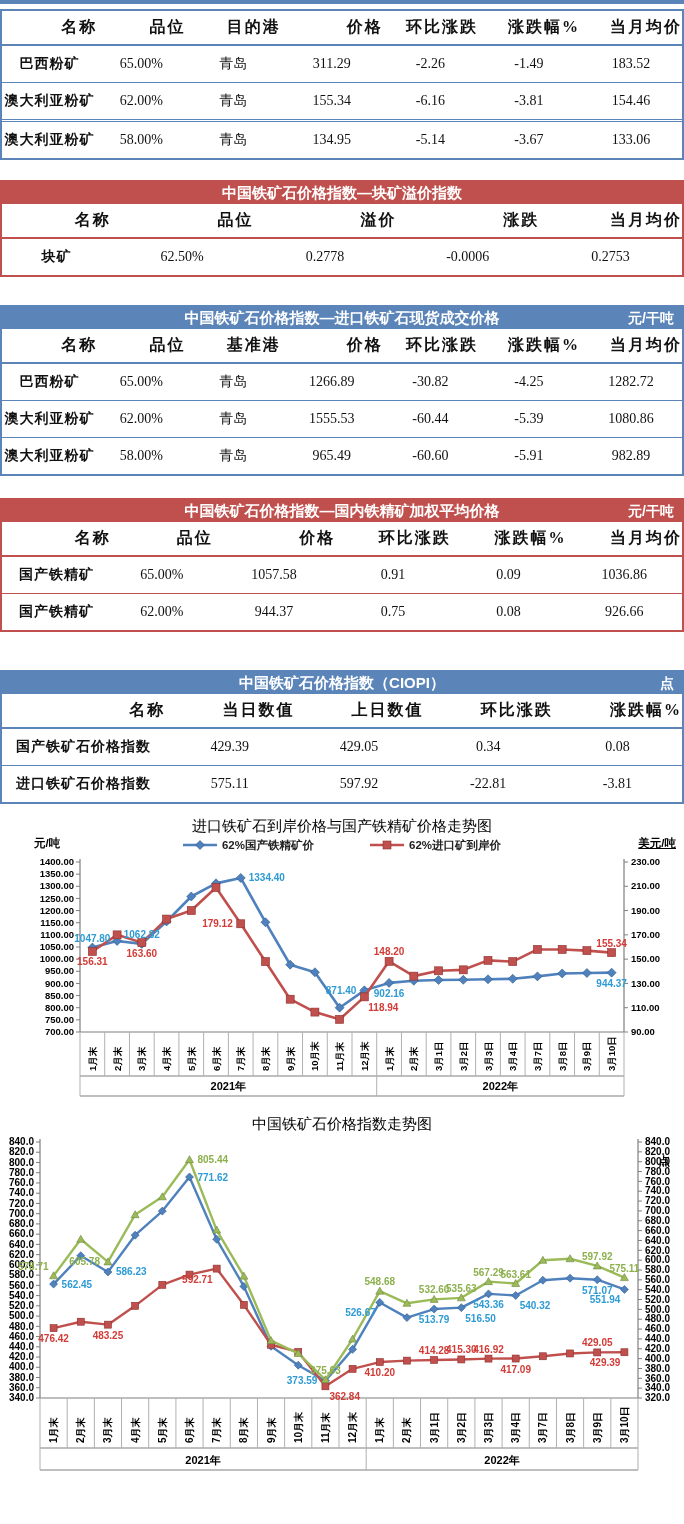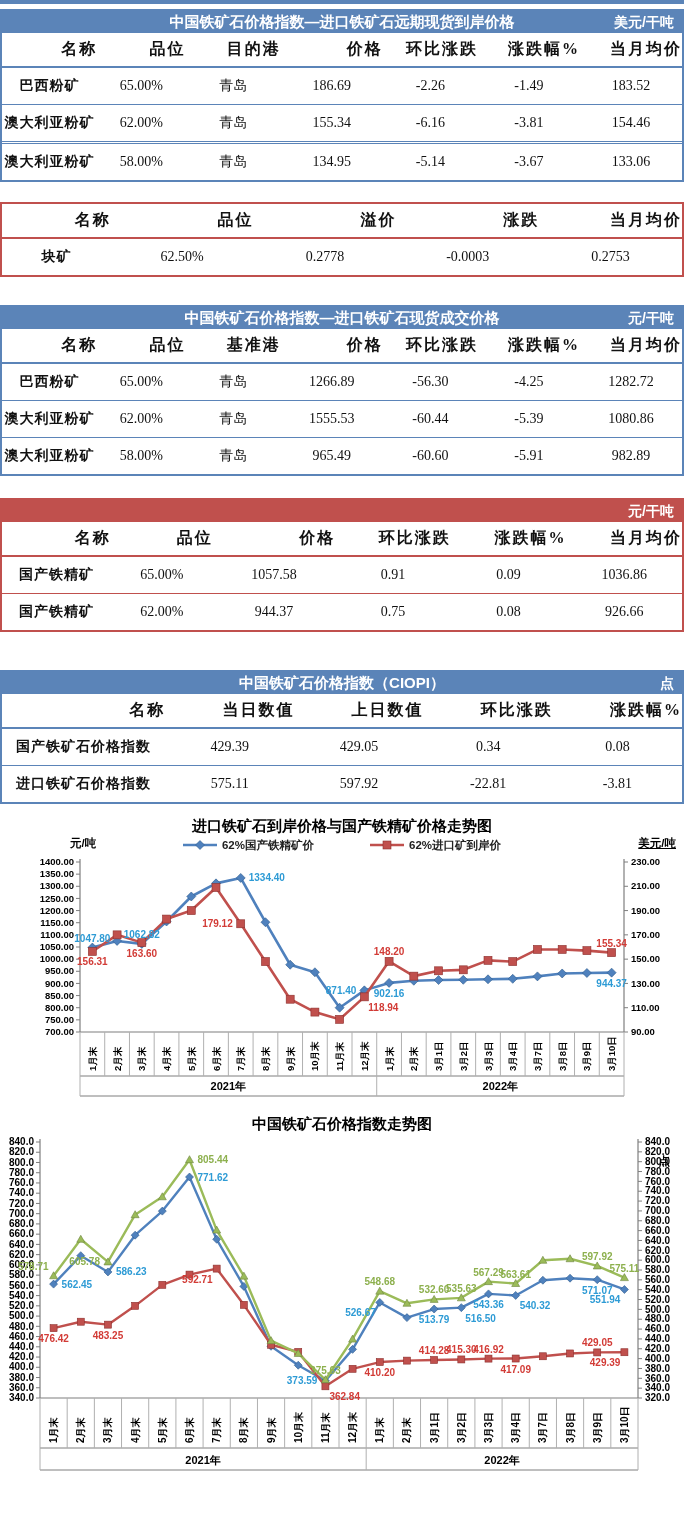--- a/index.html
+++ b/index.html
@@ -16,39 +16,35 @@
   table{width:100%;border-collapse:collapse;table-layout:fixed;background:#fff;}
   th{font-weight:bold;font-size:16px;padding:6px 0;border-bottom:2px solid var(--c);
      letter-spacing:2px;white-space:nowrap;text-align:right;}
   td{font-size:14px;text-align:center;padding:9px 0;border-bottom:1px solid var(--c);white-space:nowrap;}
   tr:last-child td{border-bottom:none;}
   td.name{font-weight:bold;letter-spacing:1px;}
   [data-table="0"] tbody tr:nth-child(2) td{border-bottom:3px double var(--c);}
   .gap4{height:5px}.gap20{height:20px}.gap28{height:28px}.gap22{height:22px}.gap38{height:38px}.gap12{height:12px}.gap14{height:14px}
   
   .chart{position:relative;font-family:"Liberation Sans","DejaVu Sans",sans-serif;}
-  .ctitle{text-align:center;font-weight:bold;font-size:15px;color:#000;height:20px;line-height:20px;}
+  .ctitle{text-align:center;font-weight:normal;font-size:15px;color:#000;height:20px;line-height:20px;}
   .legend{display:flex;justify-content:center;align-items:center;gap:56px;height:18px;
           font-size:11.5px;font-weight:bold;color:#222;}
   .legend .gi{display:flex;align-items:center;gap:5px;}
   .unitlbl{position:absolute;font-size:11.5px;font-weight:bold;color:#000;}
   svg{display:block;}
   text{font-family:"Liberation Sans","DejaVu Sans",sans-serif;}
 </style>
 </head>
 <body>
 
 <div class="top-strip"></div>
 <div class="gap4"></div>
 
 <div class="tblk blue">
-  <div class="band">
-    <span>中国铁矿石价格指数—进口铁矿石远期现货到岸价格</span>
-    <span class="unit">美元/干吨</span>
-  </div>
   <table data-table="0">
       <colgroup>
         <col style="width: 14%;">
         <col style="width: 13%;">
         <col style="width: 14%;">
         <col style="width: 15%;">
         <col style="width: 14%;">
         <col style="width: 15%;">
         <col style="width: 15%;">
       </colgroup>
@@ -61,21 +57,21 @@
           <th>环比涨跌</th>
           <th>涨跌幅%</th>
           <th>当月均价</th>
         </tr>
       </thead>
       <tbody>
         <tr>
           <td class="name">巴西粉矿</td>
           <td>65.00%</td>
           <td>青岛</td>
-          <td>186.69</td>
+          <td>311.29</td>
           <td>-2.26</td>
           <td>-1.49</td>
           <td>183.52</td>
         </tr>
         <tr>
           <td class="name">澳大利亚粉矿</td>
           <td>62.00%</td>
           <td>青岛</td>
           <td>155.34</td>
           <td>-6.16</td>
@@ -90,20 +86,24 @@
           <td>-5.14</td>
           <td>-3.67</td>
           <td>133.06</td>
         </tr>
       </tbody>
     </table>
 </div>
 <div class="gap20"></div>
 
 <div class="tblk red">
+  <div class="band">
+    <span>中国铁矿石价格指数—块矿溢价指数</span>
+    <span class="unit"></span>
+  </div>
   <table data-table="1">
       <colgroup>
         <col style="width: 16%;">
         <col style="width: 21%;">
         <col style="width: 21%;">
         <col style="width: 21%;">
         <col style="width: 21%;">
       </colgroup>
       <thead>
         <tr>
@@ -112,21 +112,21 @@
           <th>溢价</th>
           <th>涨跌</th>
           <th>当月均价</th>
         </tr>
       </thead>
       <tbody>
         <tr>
           <td class="name">块矿</td>
           <td>62.50%</td>
           <td>0.2778</td>
-          <td>-0.0003</td>
+          <td>-0.0006</td>
           <td>0.2753</td>
         </tr>
       </tbody>
     </table>
 </div>
 <div class="gap28"></div>
 
 <div class="tblk blue">
   <div class="band">
     <span>中国铁矿石价格指数—进口铁矿石现货成交价格</span>
@@ -152,21 +152,21 @@
           <th>涨跌幅%</th>
           <th>当月均价</th>
         </tr>
       </thead>
       <tbody>
         <tr>
           <td class="name">巴西粉矿</td>
           <td>65.00%</td>
           <td>青岛</td>
           <td>1266.89</td>
-          <td>-56.30</td>
+          <td>-30.82</td>
           <td>-4.25</td>
           <td>1282.72</td>
         </tr>
         <tr>
           <td class="name">澳大利亚粉矿</td>
           <td>62.00%</td>
           <td>青岛</td>
           <td>1555.53</td>
           <td>-60.44</td>
           <td>-5.39</td>
@@ -181,20 +181,21 @@
           <td>-5.91</td>
           <td>982.89</td>
         </tr>
       </tbody>
     </table>
 </div>
 <div class="gap22"></div>
 
 <div class="tblk red">
   <div class="band">
+    <span>中国铁矿石价格指数—国内铁精矿加权平均价格</span>
     <span class="unit">元/干吨</span>
   </div>
   <table data-table="3">
       <colgroup>
         <col style="width: 16%;">
         <col style="width: 15%;">
         <col style="width: 18%;">
         <col style="width: 17%;">
         <col style="width: 17%;">
         <col style="width: 17%;">
@@ -268,21 +269,21 @@
           <td>-22.81</td>
           <td>-3.81</td>
         </tr>
       </tbody>
     </table>
 </div>
 <div class="gap12"></div>
 
 <div class="chart">
   <div class="ctitle">进口铁矿石到岸价格与国产铁精矿价格走势图</div>
-  <div class="unitlbl" style="left:34px;top:20px;margin-left:36px;">元/吨</div>
+  <div class="unitlbl" style="left:34px;top:20px;">元/吨</div>
   <div class="unitlbl" style="right:8px;top:20px;text-decoration:underline;">美元/吨</div>
   <div class="legend">
       <span class="gi">
         <svg width="34" height="12">
           <line x1="0" y1="6" x2="34" y2="6" stroke="#4F81BD" stroke-width="2.4"></line>
           <path d="M17 1.5 L21.5 6 L17 10.5 L12.5 6 Z" fill="#4F81BD" stroke="#2d5a8c" stroke-width="0.6"></path>
         </svg>
         <span>62%国产铁精矿价</span>
       </span>
       <span class="gi">

